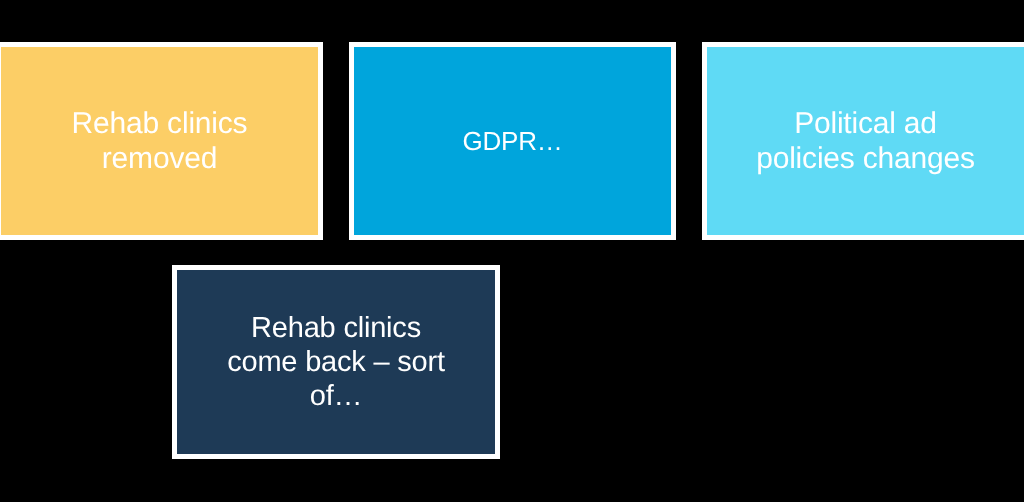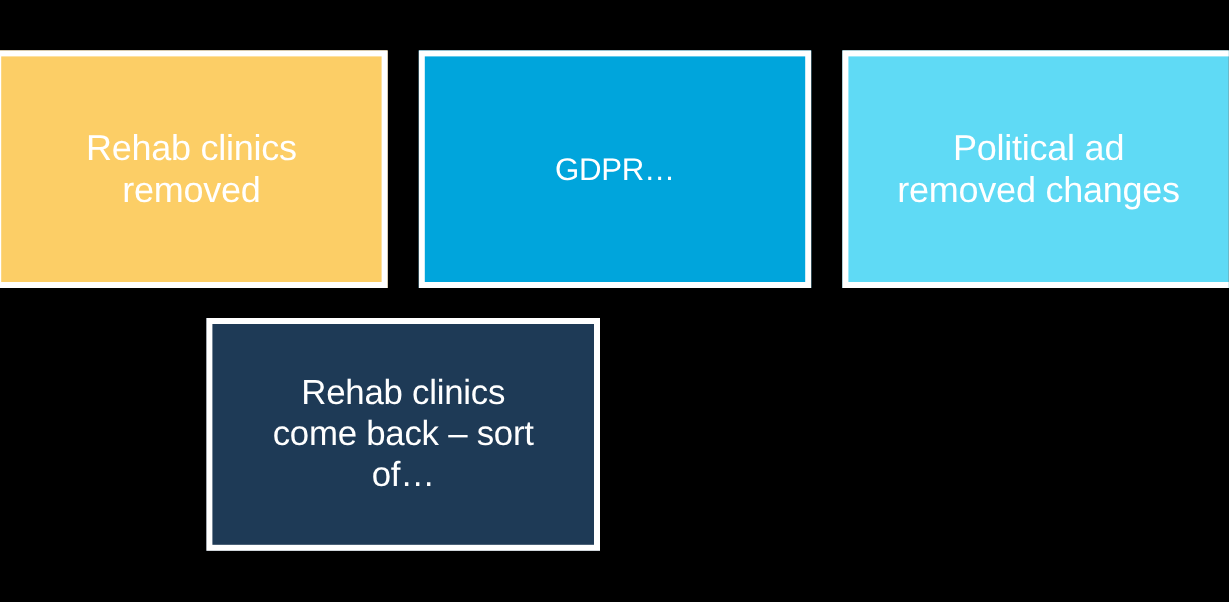--- a/index.html
+++ b/index.html
@@ -109,21 +109,21 @@
     <span class="card-label">Rehab clinics
 removed</span>
   </div>
 
   <div class="timeline-card" id="card-gdpr">
     <span class="card-label">GDPR…</span>
   </div>
 
   <div class="timeline-card" id="card-political-ad">
     <span class="card-label">Political ad
-removed changes</span>
+policies changes</span>
   </div>
 
   <div class="timeline-card" id="card-rehab-return">
     <span class="card-label">Rehab clinics
 come back – sort
 of…</span>
   </div>
 
 
 </div>

